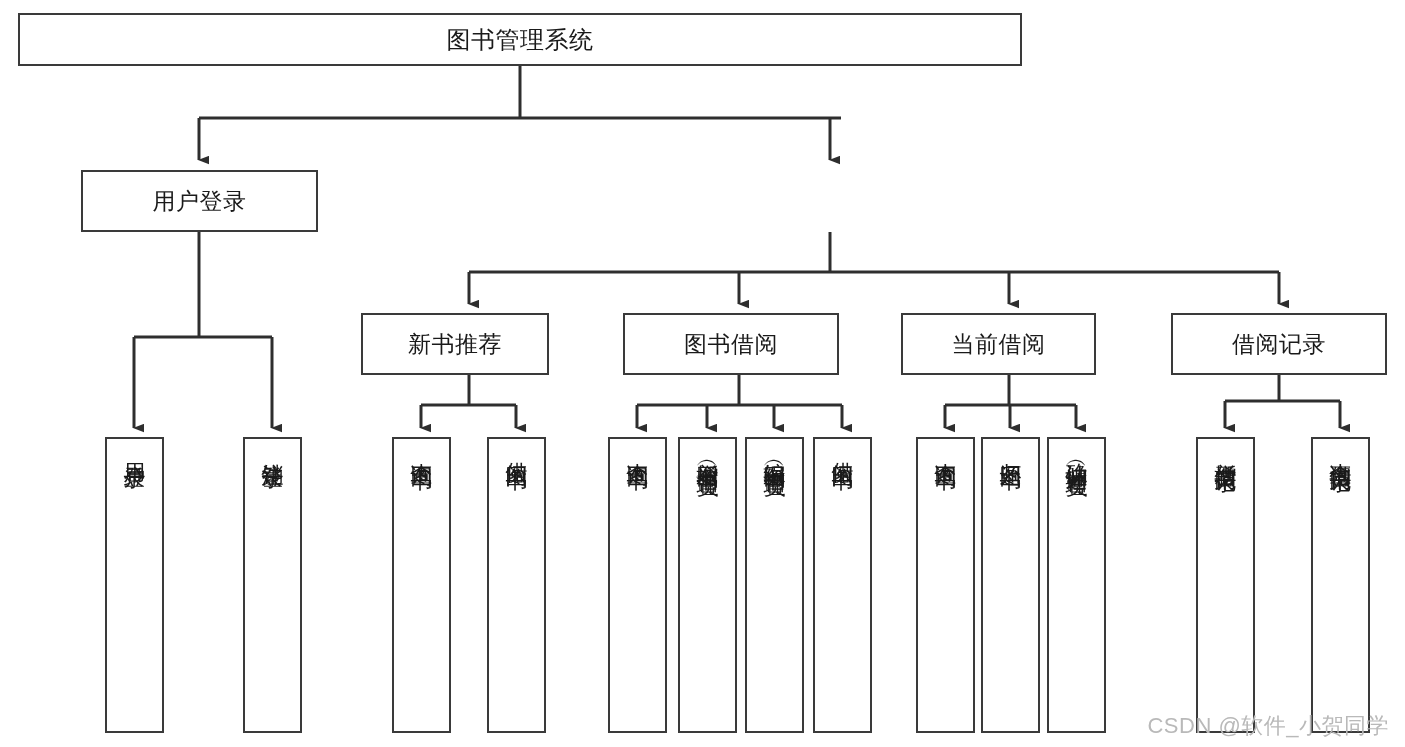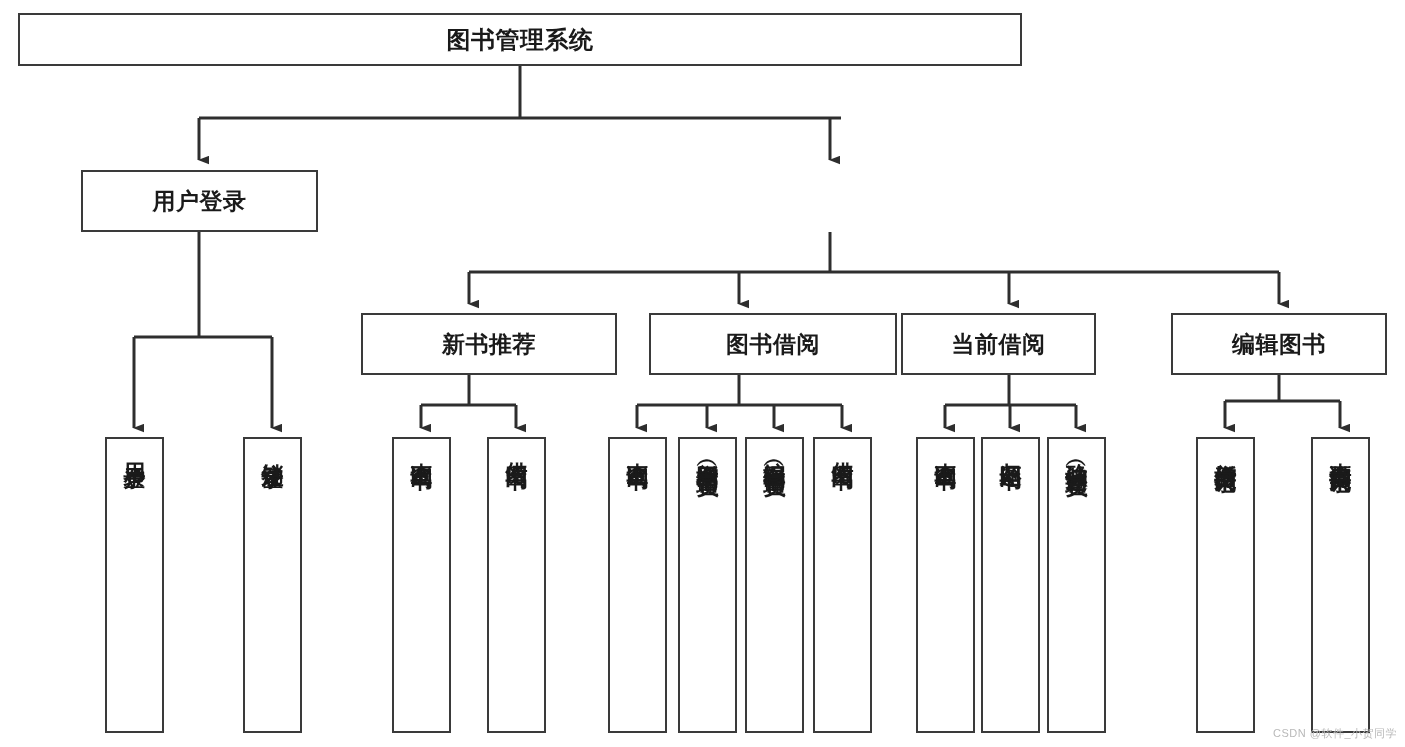--- a/index.html
+++ b/index.html
@@ -36,21 +36,20 @@
     justify-content: center;
     color: #1a1a1a;
     z-index: 2;
   }
   .node .label {
     display: block;
     text-align: right;
     line-height: 1.06;
     letter-spacing: 0.5px;
     white-space: nowrap;
-    font-weight: bold;
   }
   
   .node.h .label {
     font-size: 23px;
   }
   .node.root .label {
     font-size: 24px;
   }
   
   .node.v {
@@ -61,23 +60,23 @@
   .node.v .label {
     writing-mode: vertical-rl;
     text-orientation: upright;
     font-size: 22px;
     line-height: 1.08;
     letter-spacing: 2px;
     white-space: nowrap;
   }
   #watermark {
     position: absolute;
-    right: 8px;
+    right: 16px;
     bottom: 6px;
-    font-size: 11px;
+    font-size: 22px;
     color: #b9b9b9;
     letter-spacing: 0.5px;
     white-space: nowrap;
     z-index: 5;
     pointer-events: none;
   }
 </style>
 </head>
 <body>
 
@@ -134,31 +133,31 @@
   </svg>
 
   <div class="node h root" style="left:18px; top:13px; width:1004px; height:53px;">
     <span class="label">图书管理系统</span>
   </div>
 
   <div class="node h" style="left:81px; top:170px; width:237px; height:62px;">
     <span class="label">用户登录</span>
   </div>
 
-  <div class="node h" style="left:361px; top:313px; width:256px; height:62px;">
+  <div class="node h" style="left:361px; top:313px; width:188px; height:62px;">
     <span class="label">新书推荐</span>
   </div>
-  <div class="node h" style="left:649px; top:313px; width:248px; height:62px;">
+  <div class="node h" style="left:623px; top:313px; width:216px; height:62px;">
     <span class="label">图书借阅</span>
   </div>
   <div class="node h" style="left:901px; top:313px; width:195px; height:62px;">
     <span class="label">当前借阅</span>
   </div>
   <div class="node h" style="left:1171px; top:313px; width:216px; height:62px;">
-    <span class="label">编辑图书</span>
+    <span class="label">借阅记录</span>
   </div>
 
   <div class="node v" style="left:105px; top:437px; width:59px; height:296px;">
     <span class="label">用户登录</span>
   </div>
   <div class="node v" style="left:243px; top:437px; width:59px; height:296px;">
     <span class="label">注销登录</span>
   </div>
 
   <div class="node v" style="left:392px; top:437px; width:59px; height:296px;">

